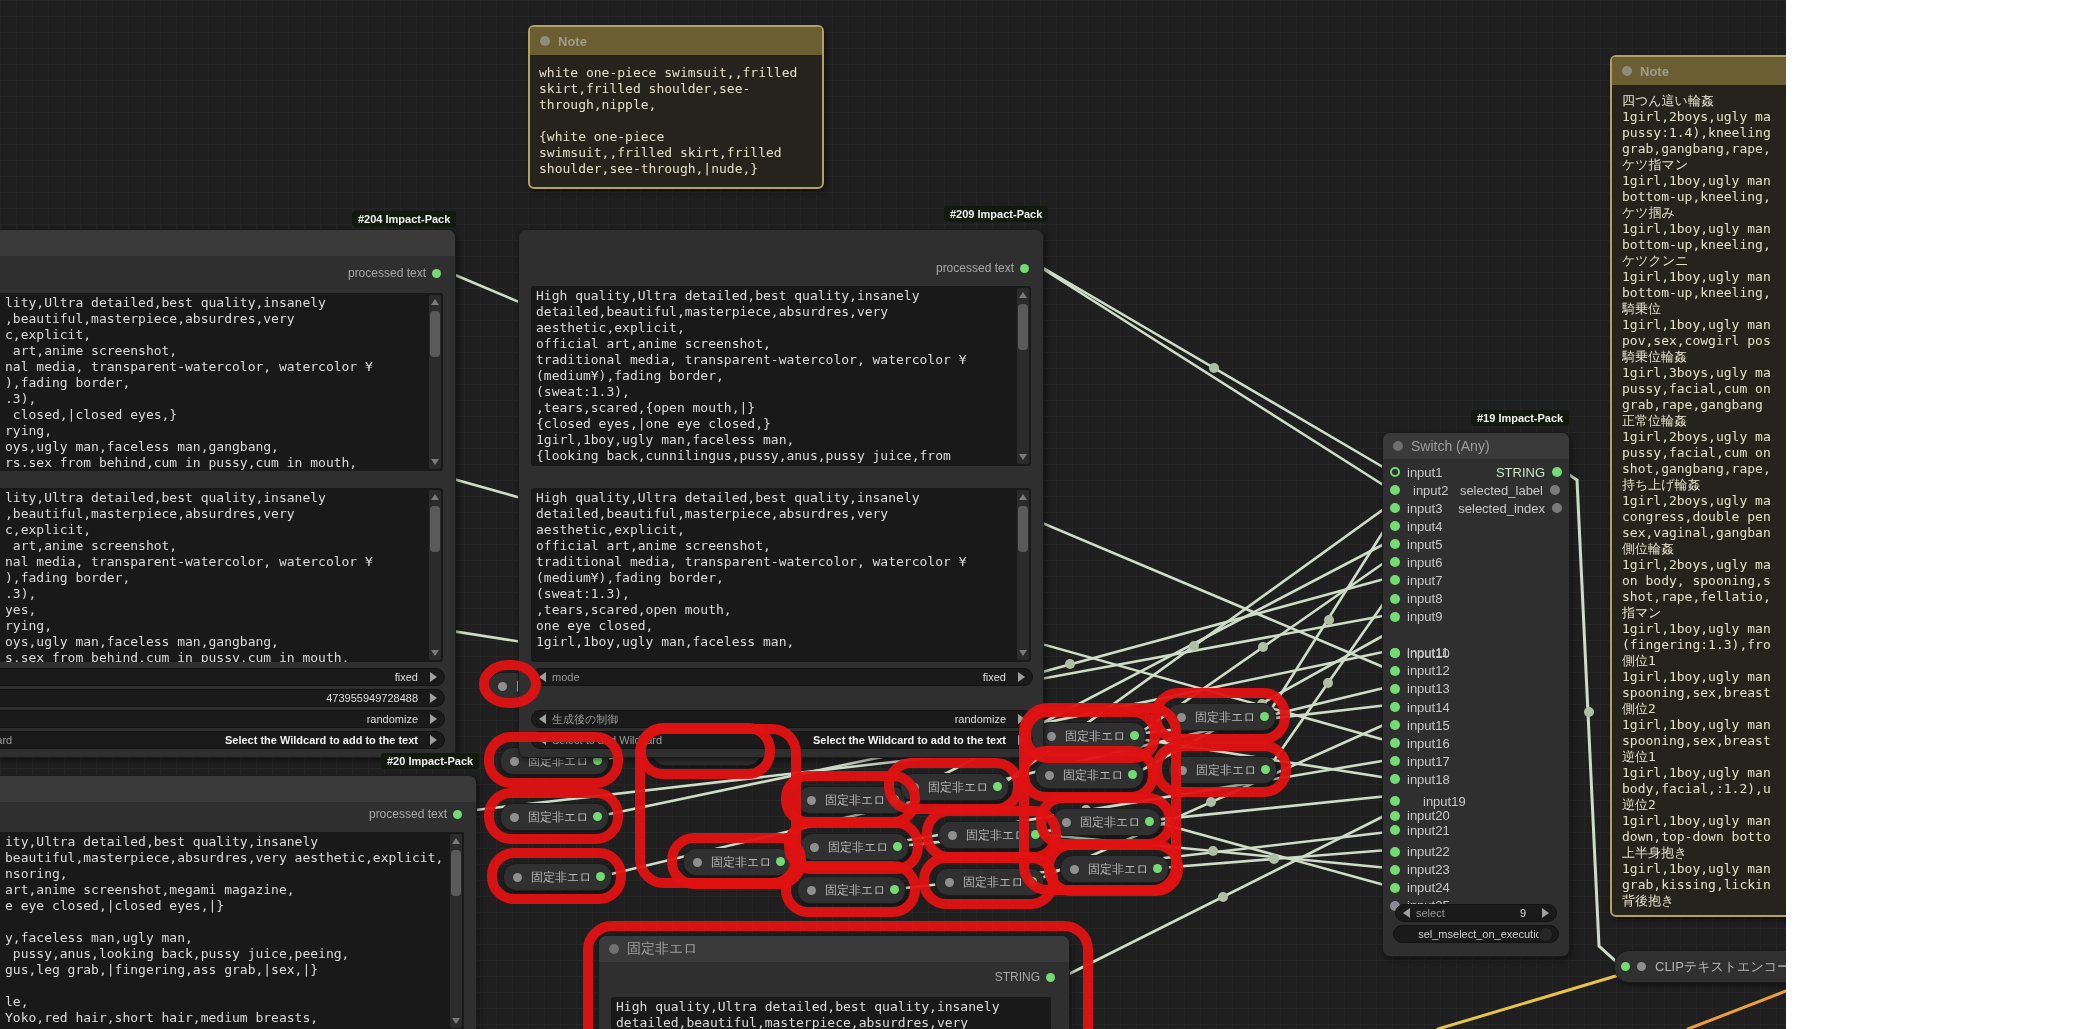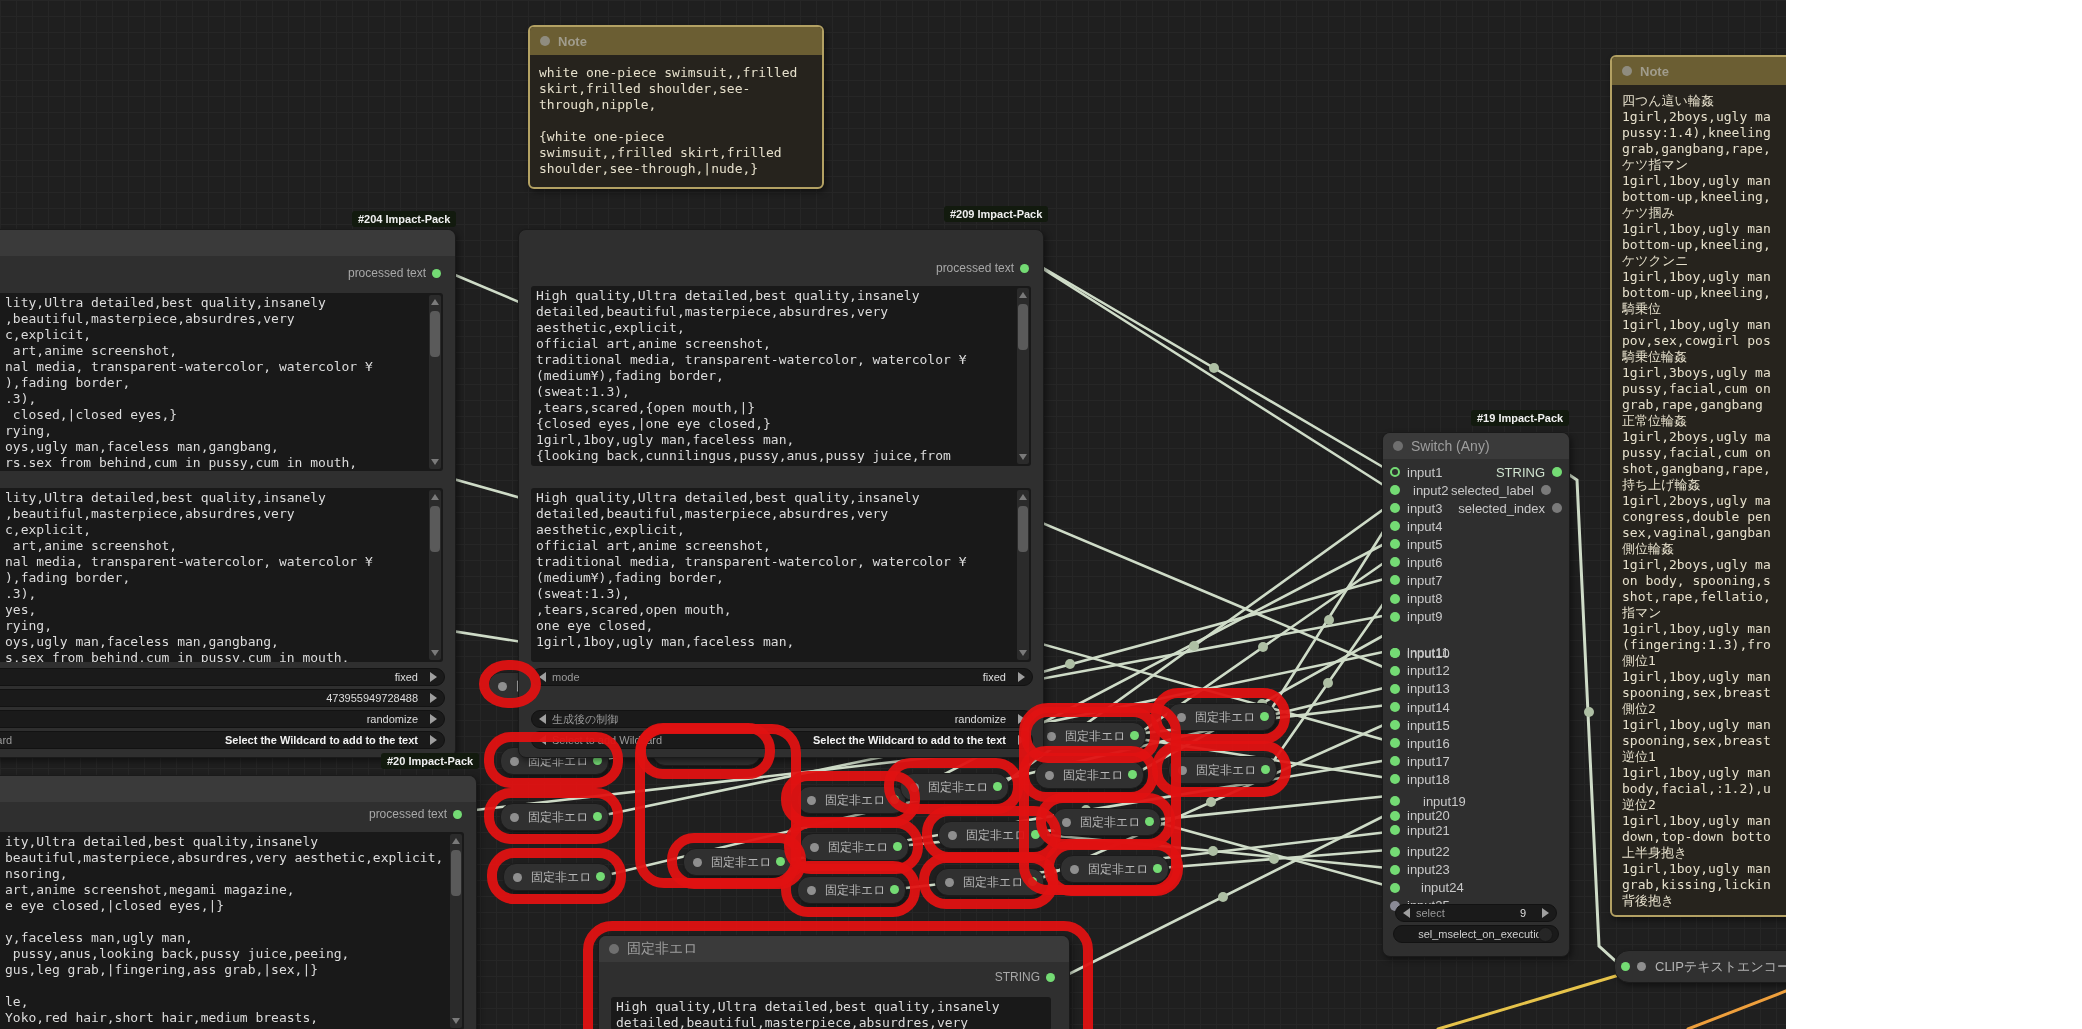--- a/index.html
+++ b/index.html
@@ -297,31 +297,31 @@
         <div class="slotrow" style="left: 7px; top: 409.68px;">
           <span class="sdot" style="background: rgb(116, 219, 116);"></span>
           <span style="margin-left: 7px;">input22</span>
         </div>
         <div class="slotrow" style="left: 7px; top: 427.76px;">
           <span class="sdot" style="background: rgb(116, 219, 116);"></span>
           <span style="margin-left: 7px;">input23</span>
         </div>
         <div class="slotrow" style="left: 7px; top: 445.84px;">
           <span class="sdot" style="background: rgb(116, 219, 116);"></span>
-          <span style="margin-left: 21px;">input24</span>
+          <span style="margin-left: 7px;">input24</span>
         </div>
         <div class="slotrow" style="left: 7px; top: 463.92px;">
           <span class="sdot" style="background: rgb(138, 138, 150);"></span>
           <span style="margin-left: 7px;">input25</span>
         </div>
         <div class="swout" style="right: 7px; top: 30px; left: 60px;">
           <span style="color: rgb(207, 227, 207);">STRING</span>
           <span class="sdot" style="margin-left: 7px; background: rgb(116, 219, 116);"></span>
         </div>
-        <div class="swout" style="right: 18px; top: 48px; left: 60px; text-align: center;">
+        <div class="swout" style="right: 9px; top: 48px; left: 60px; text-align: center;">
           <span>selected_label</span>
           <span class="sdot" style="margin-left: 7px; background: rgb(122, 122, 122);"></span>
         </div>
         <div class="swout" style="right: 7px; top: 66px; left: 60px;">
           <span>selected_index</span>
           <span class="sdot" style="margin-left: 7px; background: rgb(122, 122, 122);"></span>
         </div>
       </div>
     <div class="wrow" style="left:12px;top:471px;width:160px;">
       <span class="arl"></span>

